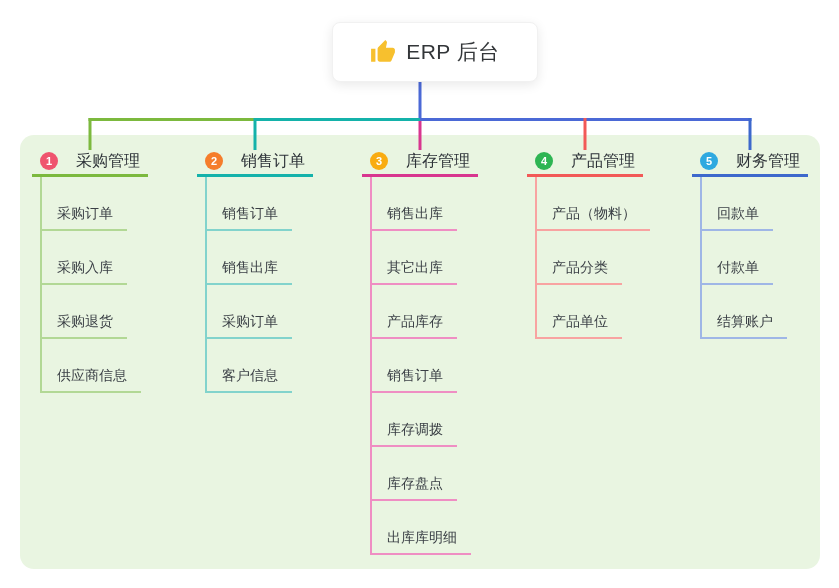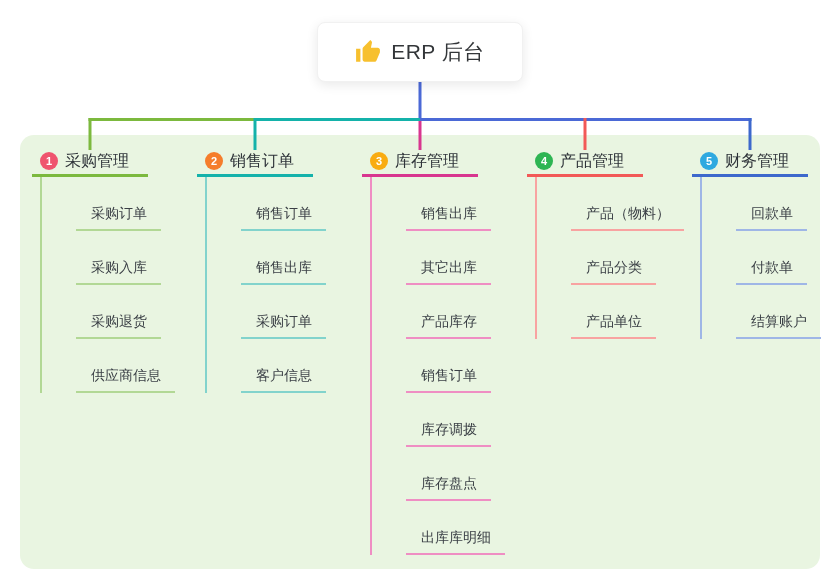--- a/index.html
+++ b/index.html
@@ -1,41 +1,41 @@
 <!DOCTYPE html>
 <html><head>
 <meta charset="utf-8">
 <style>
   html,body{margin:0;padding:0;background:#ffffff;width:839px;height:588px;overflow:hidden;
     font-family:"Liberation Sans","DejaVu Sans",sans-serif;}
   #canvas{position:relative;width:839px;height:588px;background:#ffffff;}
 
   
-  .root-node{position:absolute;left:317px;top:22px;width:206px;height:60px;background:#ffffff;
+  .root-node{position:absolute;left:332px;top:22px;width:206px;height:60px;background:#ffffff;
     border:1px solid #f1f1f1;border-radius:8px;box-shadow:0 3px 12px rgba(0,0,0,0.09);
     display:flex;align-items:center;justify-content:center;gap:10px;box-sizing:border-box;}
   .root-label{font-size:21px;color:#333639;font-weight:500;letter-spacing:0.5px;}
   .thumb-icon{width:26px;height:26px;display:block;}
 
   
   #connectors{position:absolute;left:0;top:0;width:839px;height:588px;pointer-events:none;}
 
   
   .panel{position:absolute;left:20px;top:135px;width:800px;height:434px;background:#e9f5e1;
     border-radius:14px;}
 
   
   .column{position:absolute;top:13px;width:150px;}
   .col-header{display:flex;align-items:center;height:26px;width:116px;
     border-bottom:3px solid var(--line);cursor:default;}
   .badge{width:18px;height:18px;border-radius:50%;background:var(--badge);color:#ffffff;
     font-size:11px;font-weight:bold;display:flex;align-items:center;justify-content:center;
     margin-left:8px;flex:0 0 auto;}
-  .col-title{font-size:16px;color:#2d3238;margin-left:7px;white-space:nowrap;}
-  .col-items{margin-left:8px;border-left:2px solid var(--sub);padding-left:34px;}
+  .col-title{font-size:16px;color:#2d3238;margin-left:18px;white-space:nowrap;}
+  .col-items{margin-left:8px;border-left:2px solid var(--sub);}
   .item{height:54px;display:flex;align-items:flex-end;}
   .item-label{display:inline-block;border-bottom:2px solid var(--sub);
     padding:0 14px 6px 15px;font-size:14px;color:#3a3f45;white-space:nowrap;}
 </style>
 </head>
 <body>
 
 <div id="canvas">
 
   <div class="panel">

